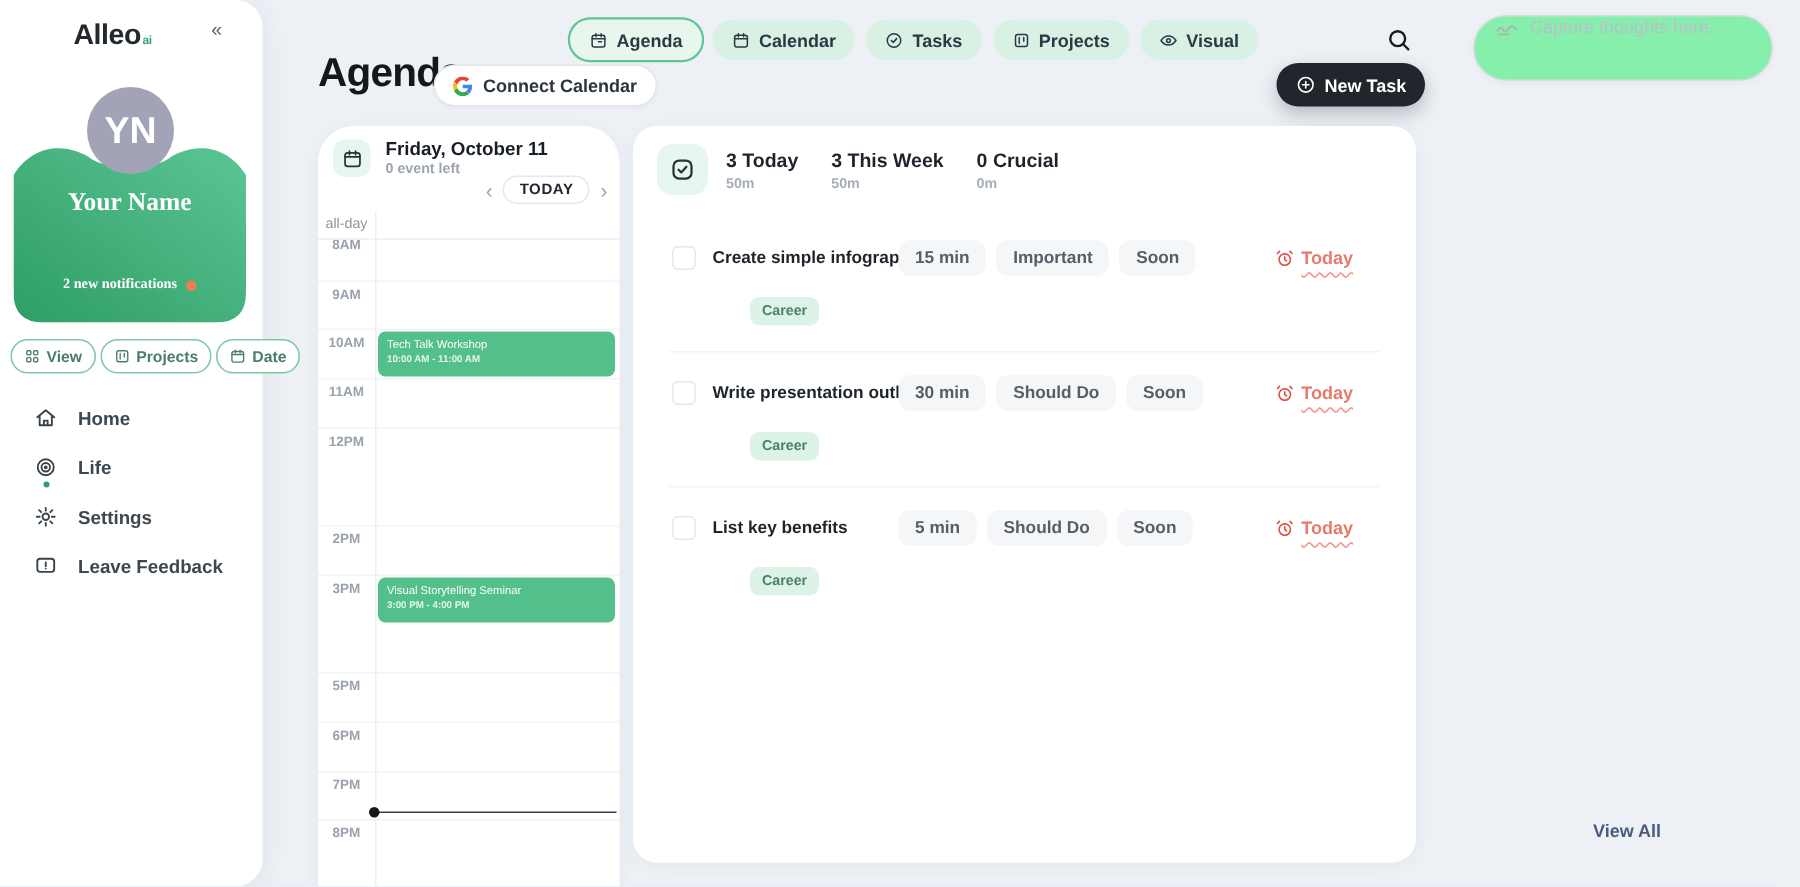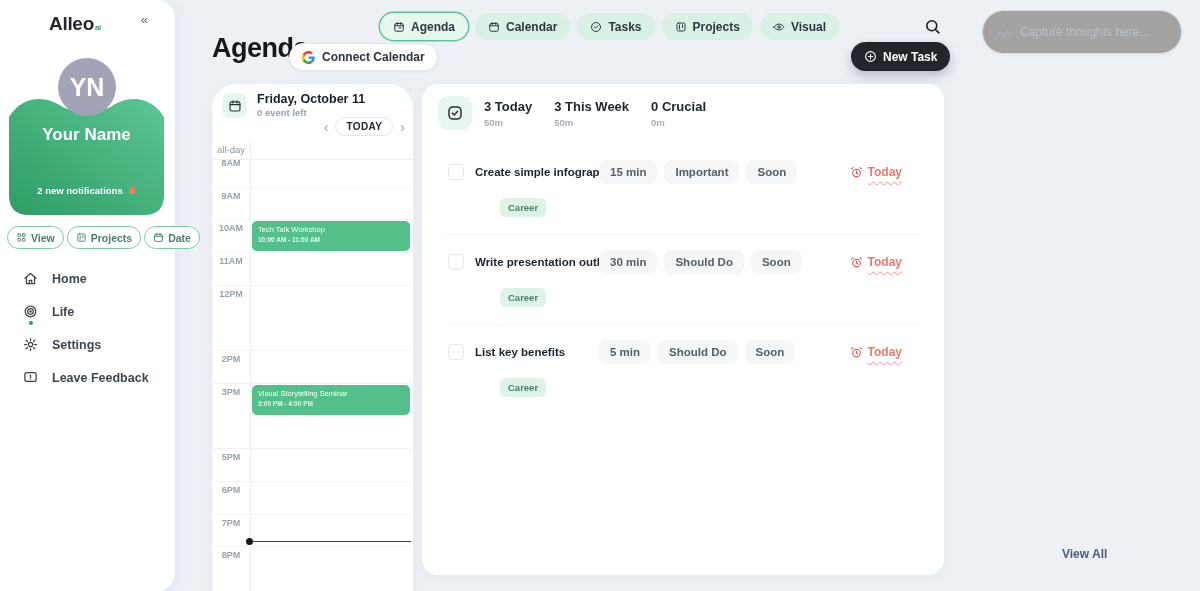--- a/index.html
+++ b/index.html
@@ -4,21 +4,21 @@
 <style>
   * { margin:0; padding:0; box-sizing:border-box; }
   body { font-family:"Liberation Sans", sans-serif; background:#e4e9f0; }
   #app { position:relative; width:1200px; height:591px; background:#edf1f6; overflow:hidden; font-family:"Liberation Sans", sans-serif; }
 
   
   .sidebar { position:absolute; left:0; top:0; width:175px; height:591px; background:#fff; border-radius:0 18px 18px 0; box-shadow:0 2px 18px rgba(50,70,100,.08); z-index:5; }
   .logo { position:absolute; top:13px; left:0; width:150px; text-align:center; font-size:19px; font-weight:800; color:#23282e; letter-spacing:-.3px; }
   .logo .suffix { font-size:8px; color:#33a474; font-weight:700; margin-left:1px; }
   .collapse { position:absolute; top:12px; right:27px; font-size:13px; color:#57636e; cursor:pointer; }
-  .profile-card { position:absolute; left:9px; top:87px; width:155px; height:128px; }
+  .profile-card { position:absolute; left:9px; top:87px; width:155px; height:128px;font-family:Liberation Serif, serif; }
   .profile-card svg.wave { position:absolute; inset:0; width:155px; height:128px; }
   .profile-name { position:absolute; top:38px; left:0; right:0; text-align:center; color:#fff; font-size:17px; font-weight:800; z-index:2; }
   .profile-notif { position:absolute; top:98px; left:0; right:0; display:flex; justify-content:center; align-items:center; gap:6px; color:#fff; font-size:9.5px; font-weight:700; z-index:2; cursor:pointer; }
   .notif-dot { width:7px; height:7px; border-radius:50%; background:#ef7e57; }
   .avatar { position:absolute; left:58px; top:58px; width:58px; height:58px; border-radius:50%; background:#a2a3b7; color:#fff; display:flex; align-items:center; justify-content:center; font-size:25px; font-weight:700; z-index:3; }
   .filters { position:absolute; top:226px; left:7px; display:flex; gap:3px; }
   .filter-pill { display:flex; align-items:center; gap:4px; height:23px; padding:0 8px; border:1px solid #7fc8a4; border-radius:13px; background:#fff; color:#4a7e68; font-size:10.5px; font-weight:700; cursor:pointer; white-space:nowrap; }
   .filter-pill .icn svg { width:11px; height:11px; display:block; }
   .menu { position:absolute; top:262px; left:0; right:0; }
   .menu-item { position:relative; display:flex; align-items:flex-end; gap:14px; padding:9px 0 9px 23px; color:#3d4750; font-size:12.5px; font-weight:600; cursor:pointer; }
@@ -26,21 +26,21 @@
   .menu-item .icn svg { width:15px; height:15px; display:block; }
   .menu-dot { position:absolute; left:29px; bottom:3px; width:4px; height:4px; border-radius:50%; background:#2f9f69; }
 
   
   .topnav { position:absolute; left:380px; top:13px; display:flex; gap:7px; }
   .nav-pill { display:flex; align-items:center; gap:6px; height:27px; padding:0 13px; border-radius:16px; background:#d9f1e4; color:#2c3943; font-size:12px; font-weight:700; cursor:pointer; white-space:nowrap; }
   .nav-pill .icn svg { width:12px; height:12px; display:block; }
   .nav-pill.active { background:#e7f7ee; box-shadow:0 0 0 1.5px #5fc493; }
   .search-btn { position:absolute; left:924px; top:18px; width:20px; height:20px; color:#16191d; cursor:pointer; }
   .search-btn svg { width:17px; height:17px; }
-  .capture { position:absolute; right:18px; top:10px; width:200px; height:44px; background:#a3a3a3; border:1px solid #d9dde3; border-radius:22px; display:flex; align-items:center; padding:0 14px; gap:8px; box-shadow:0 1px 4px rgba(50,70,100,.05); }
+  .capture { position:absolute; right:18px; top:10px; width:200px; height:44px; background:#86efac; border:1px solid #d9dde3; border-radius:22px; display:flex; align-items:flex-start; padding:0 14px; gap:8px; box-shadow:0 1px 4px rgba(50,70,100,.05); }
   .capture .icn { color:#aab1bb; } .capture .icn svg { width:15px; height:15px; display:block; }
   .capture input { border:none; outline:none; flex:1; min-width:0; font-size:12px; color:#3d4750; background:transparent; font-family:inherit; }
   .capture input::placeholder { color:#b9bfc9; }
   .new-task { position:absolute; left:851px; top:42px; height:29px; padding:0 13px; display:flex; align-items:center; gap:6px; background:#22262c; color:#fff; border-radius:15px; font-size:12px; font-weight:700; cursor:pointer; box-shadow:0 5px 12px rgba(20,25,35,.25); }
   .new-task .icn svg { width:13px; height:13px; display:block; }
 
   .page-title { position:absolute; left:212px; top:33px; font-size:27px; font-weight:800; color:#14181d; letter-spacing:-.5px; }
   .connect-btn { position:absolute; left:289px; top:43px; height:28px; padding:0 12px; display:flex; align-items:center; gap:7px; background:#fff; border:1px solid #e3e6ea; border-radius:14px; font-size:12px; font-weight:600; color:#2c3440; cursor:pointer; box-shadow:0 1px 3px rgba(50,70,100,.06); }
   .connect-btn .icn svg { width:13px; height:13px; display:block; }
 

